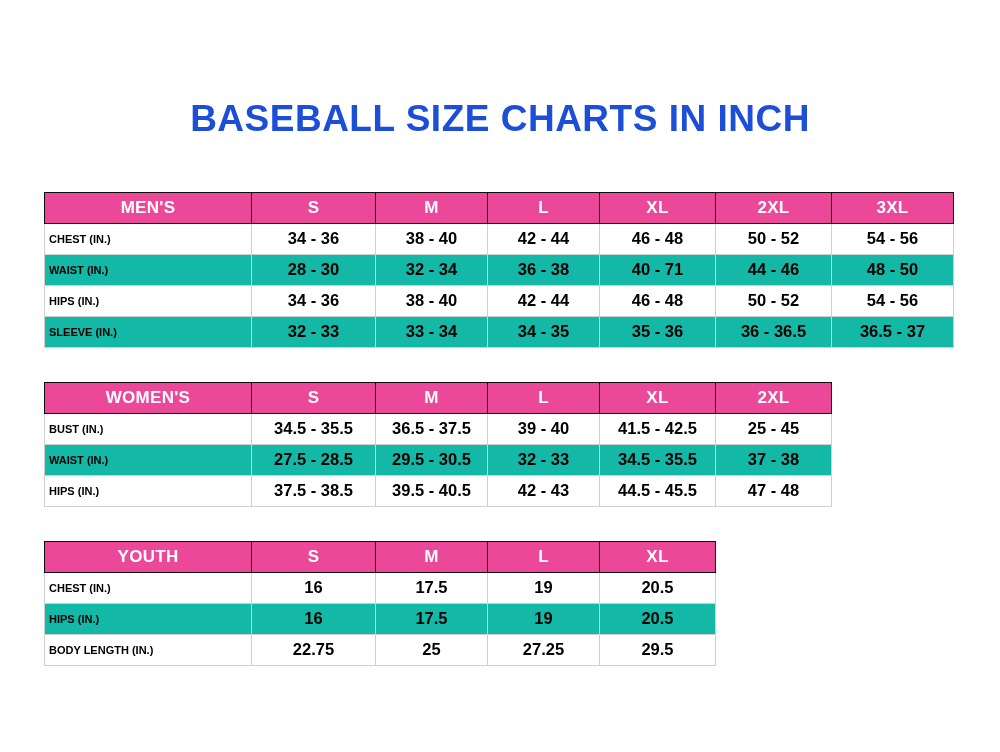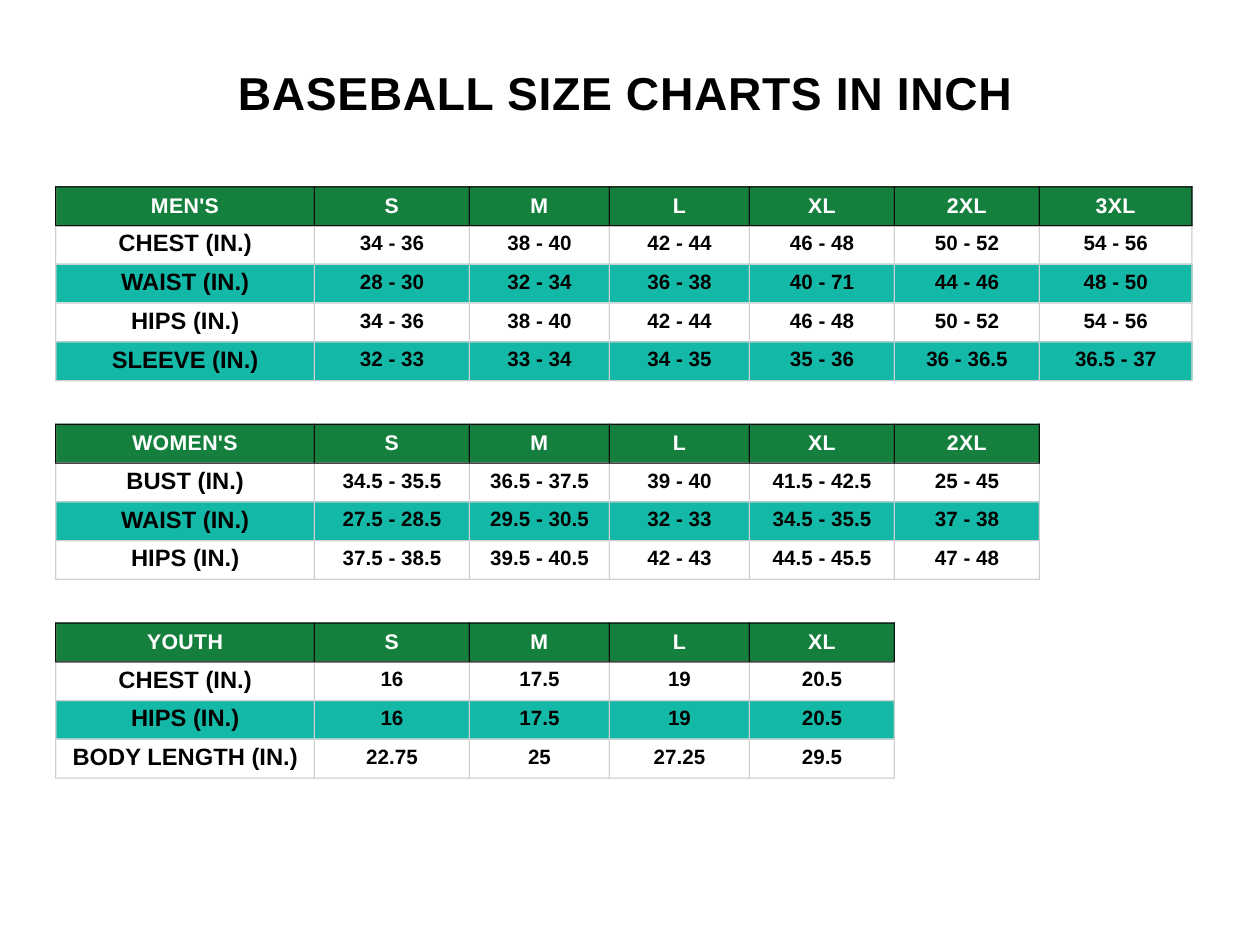--- a/index.html
+++ b/index.html
@@ -18,22 +18,22 @@
     position: relative;
     width: 1000px;
     height: 752px;
     box-sizing: border-box;
   }
   .title {
     text-align: center;
     font-size: 37px;
     font-weight: bold;
     letter-spacing: 0.5px;
-    color: #000000;
-    padding-top: 56px;
+    color: #1d4ed8;
+    padding-top: 99px;
     line-height: 1.1;
   }
   .tables {
     margin-top: 52px;
     padding-left: 44px;
     padding-right: 44px;
   }
   table.size-table {
     border-collapse: collapse;
     table-layout: fixed;
@@ -45,36 +45,36 @@
     text-align: center;
     font-weight: bold;
     font-size: 16.5px;
     height: 31px;
     padding: 0 4px;
     box-sizing: border-box;
     white-space: nowrap;
     background: #ffffff;
   }
   table.size-table thead th {
-    background: #15803d;
+    background: #ec4899;
     color: #ffffff;
     border: 1px solid #0d0d0d;
     font-size: 17px;
     letter-spacing: 0.3px;
     height: 31px;
   }
   table.size-table thead th.rowhead {
     text-align: center;
   }
   table.size-table tbody tr.alt td {
     background: #14b8a6;
   }
   table.size-table tbody td.rowlabel {
-    text-align: center;
-    font-size: 19px;
+    text-align: left;
+    font-size: 11px;
   }
   
   .t-men col.c0 { width: 207px; }
   .t-men col.c1 { width: 124px; }
   .t-men col.c2 { width: 112px; }
   .t-men col.c3 { width: 112px; }
   .t-men col.c4 { width: 116px; }
   .t-men col.c5 { width: 116px; }
   .t-men col.c6 { width: 122px; }
 

